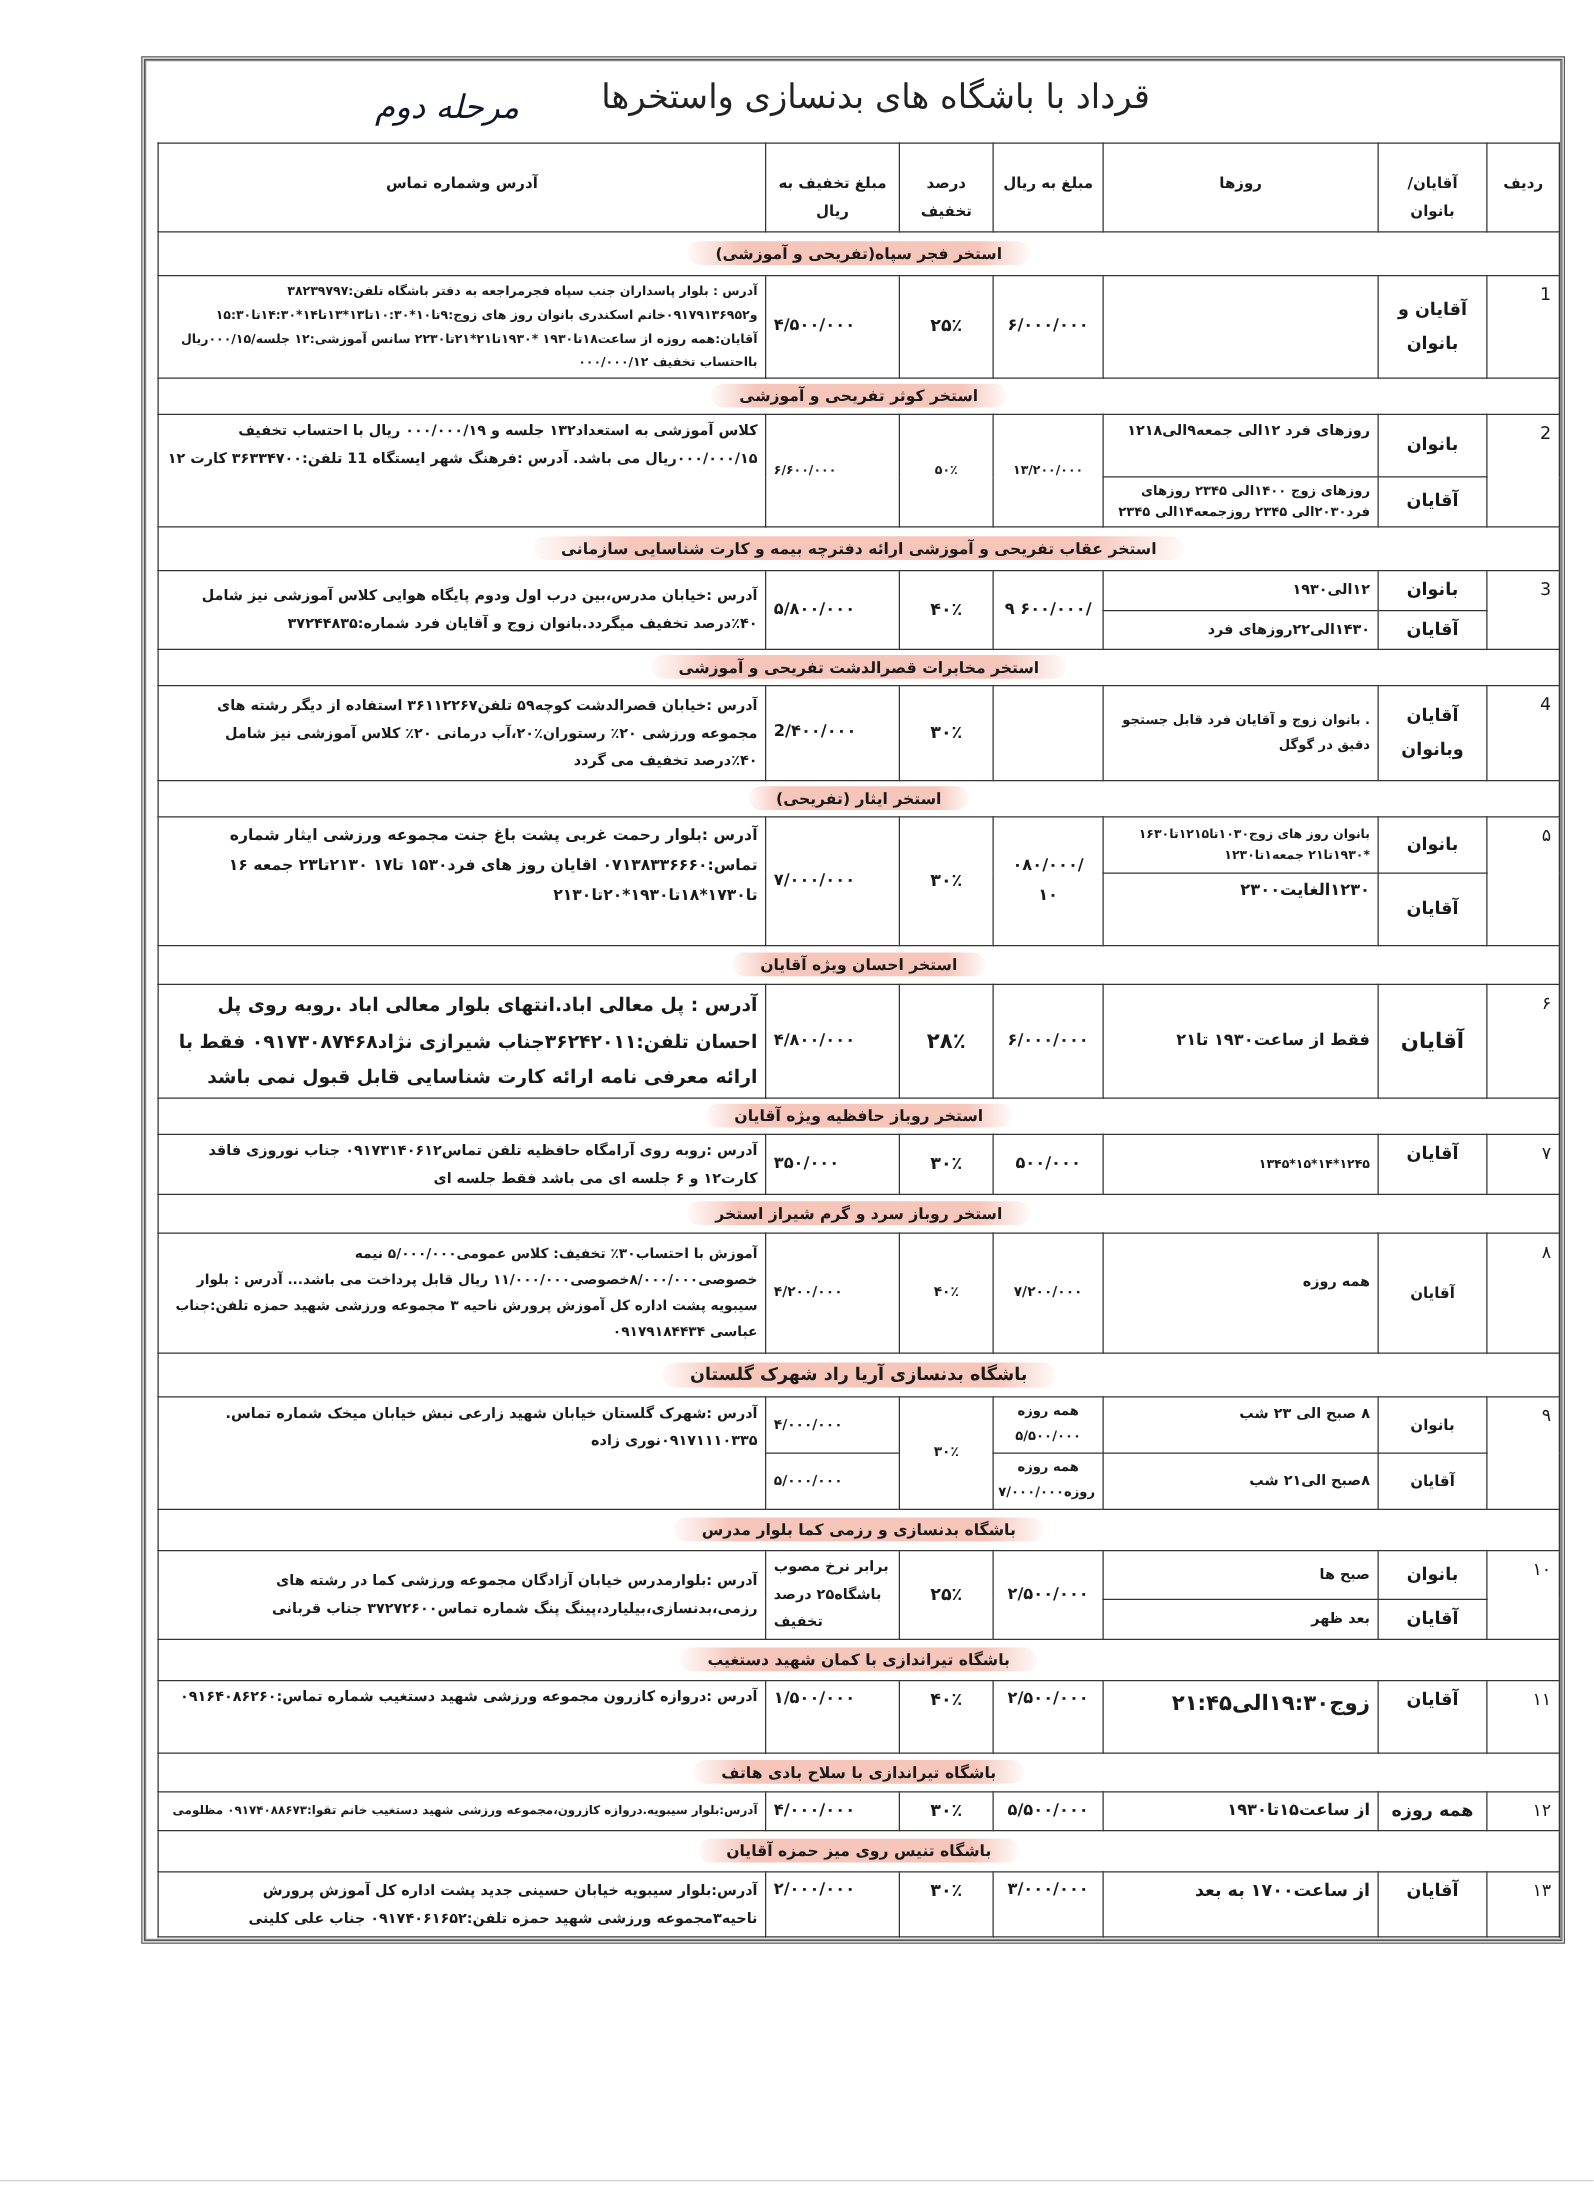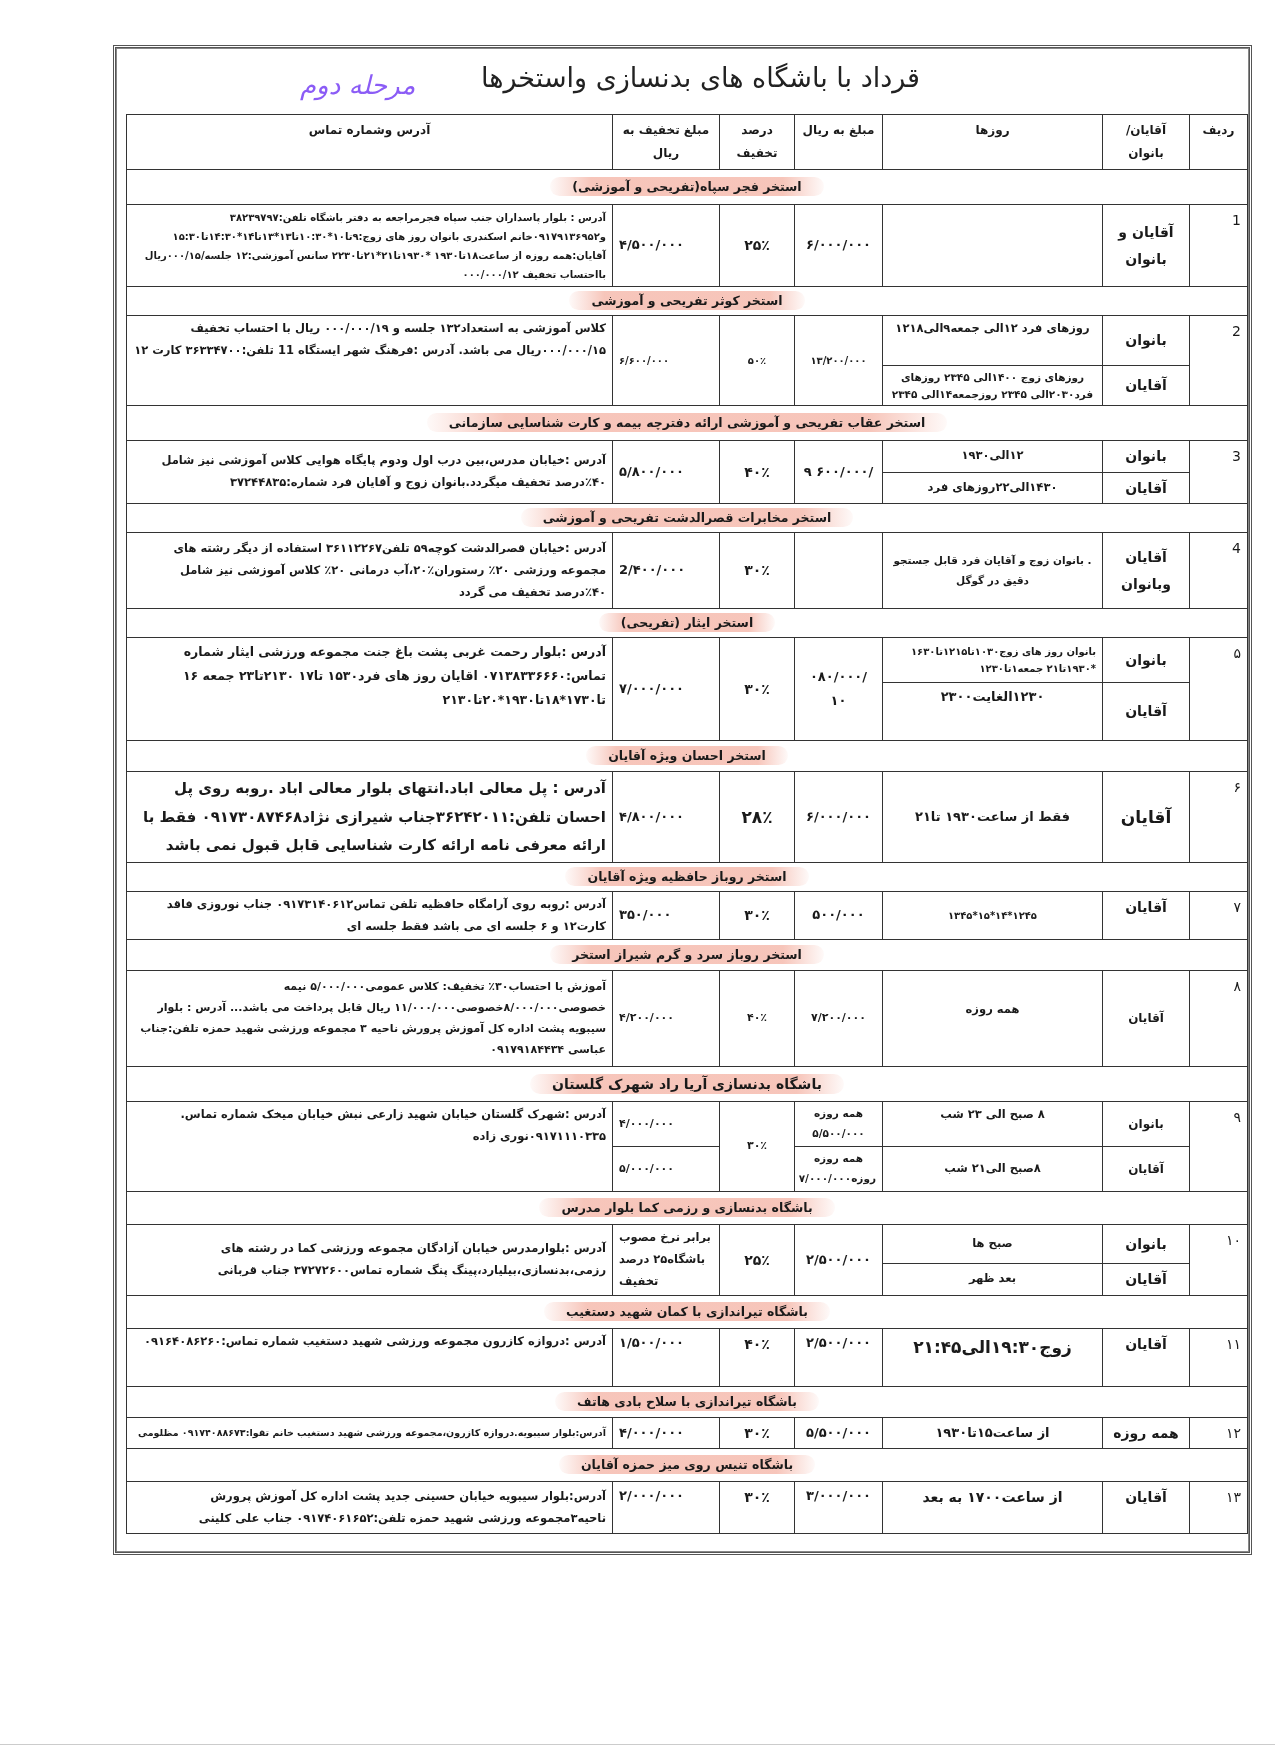--- a/index.html
+++ b/index.html
@@ -4,30 +4,30 @@
 <style>
   html, body { margin:0; padding:0; background:#ffffff; }
   body { width:1275px; height:1755px; position:relative; overflow:hidden;
          font-family:"DejaVu Sans", sans-serif; color:#1a1a1a; }
   .frame { position:absolute; left:113px; top:45px; width:1139px; height:1510px;
            border:3px double #555; box-sizing:border-box; }
   .frame-inner { position:absolute; left:116px; top:48px; width:1133px; height:1504px;
            border:1px solid #888; box-sizing:border-box; }
   .title { position:absolute; left:300px; top:62px; width:620px; text-align:right;
            font-size:27px; direction:rtl; color:#222; font-family:"DejaVu Sans", sans-serif; }
-  .handnote { position:absolute; left:300px; top:70px; font-size:26px; color:#8b5cf6;
+  .handnote { position:absolute; left:300px; top:70px; font-size:26px; color:#0f172a;
               font-family:"DejaVu Serif", serif; font-style:italic; direction:rtl; }
   table.main { position:absolute; left:126px; top:114px; width:1122px; border-collapse:collapse;
                direction:rtl; table-layout:fixed; }
   table.main td, table.main th { border:1.5px solid #333; padding:2px 6px; vertical-align:middle;
                font-size:11.5px; font-weight:bold; line-height:1.9; }
-  table.main th { font-size:12px; height:48px; vertical-align:top; text-align:center; padding-top:4px; }
+  table.main th { font-size:12px; height:48px; vertical-align:top; text-align:center; padding-top:20px; }
   .c-no { width:58px; text-align:right; vertical-align:top !important; font-weight:normal !important; font-size:14px !important; }
   .c-gender { width:87px; text-align:center; font-size:14px !important; }
-  .c-days { width:220px; text-align:center; }
+  .c-days { width:220px; text-align:right; }
   .c-price { width:88px; text-align:center; font-size:13px !important; }
   .c-pct { width:75px; text-align:center; font-size:14px !important; }
   .c-disc { width:107px; text-align:left; font-size:13px !important; }
   .c-addr { text-align:right; }
   tr.section td { text-align:center; height:24px; padding:2px; border-left:1.5px solid #333; border-right:1.5px solid #333; }
   .hl { background:linear-gradient(90deg, rgba(240,150,130,0.05), rgba(240,150,130,0.55) 15%, rgba(240,150,130,0.55) 85%, rgba(240,150,130,0.05));
         padding:2px 22px; border-radius:10px; font-size:12.5px; }
   .bottom-line { position:absolute; left:0; top:1744px; width:1275px; height:1px; background:#ccc; }
 </style>
 </head>

